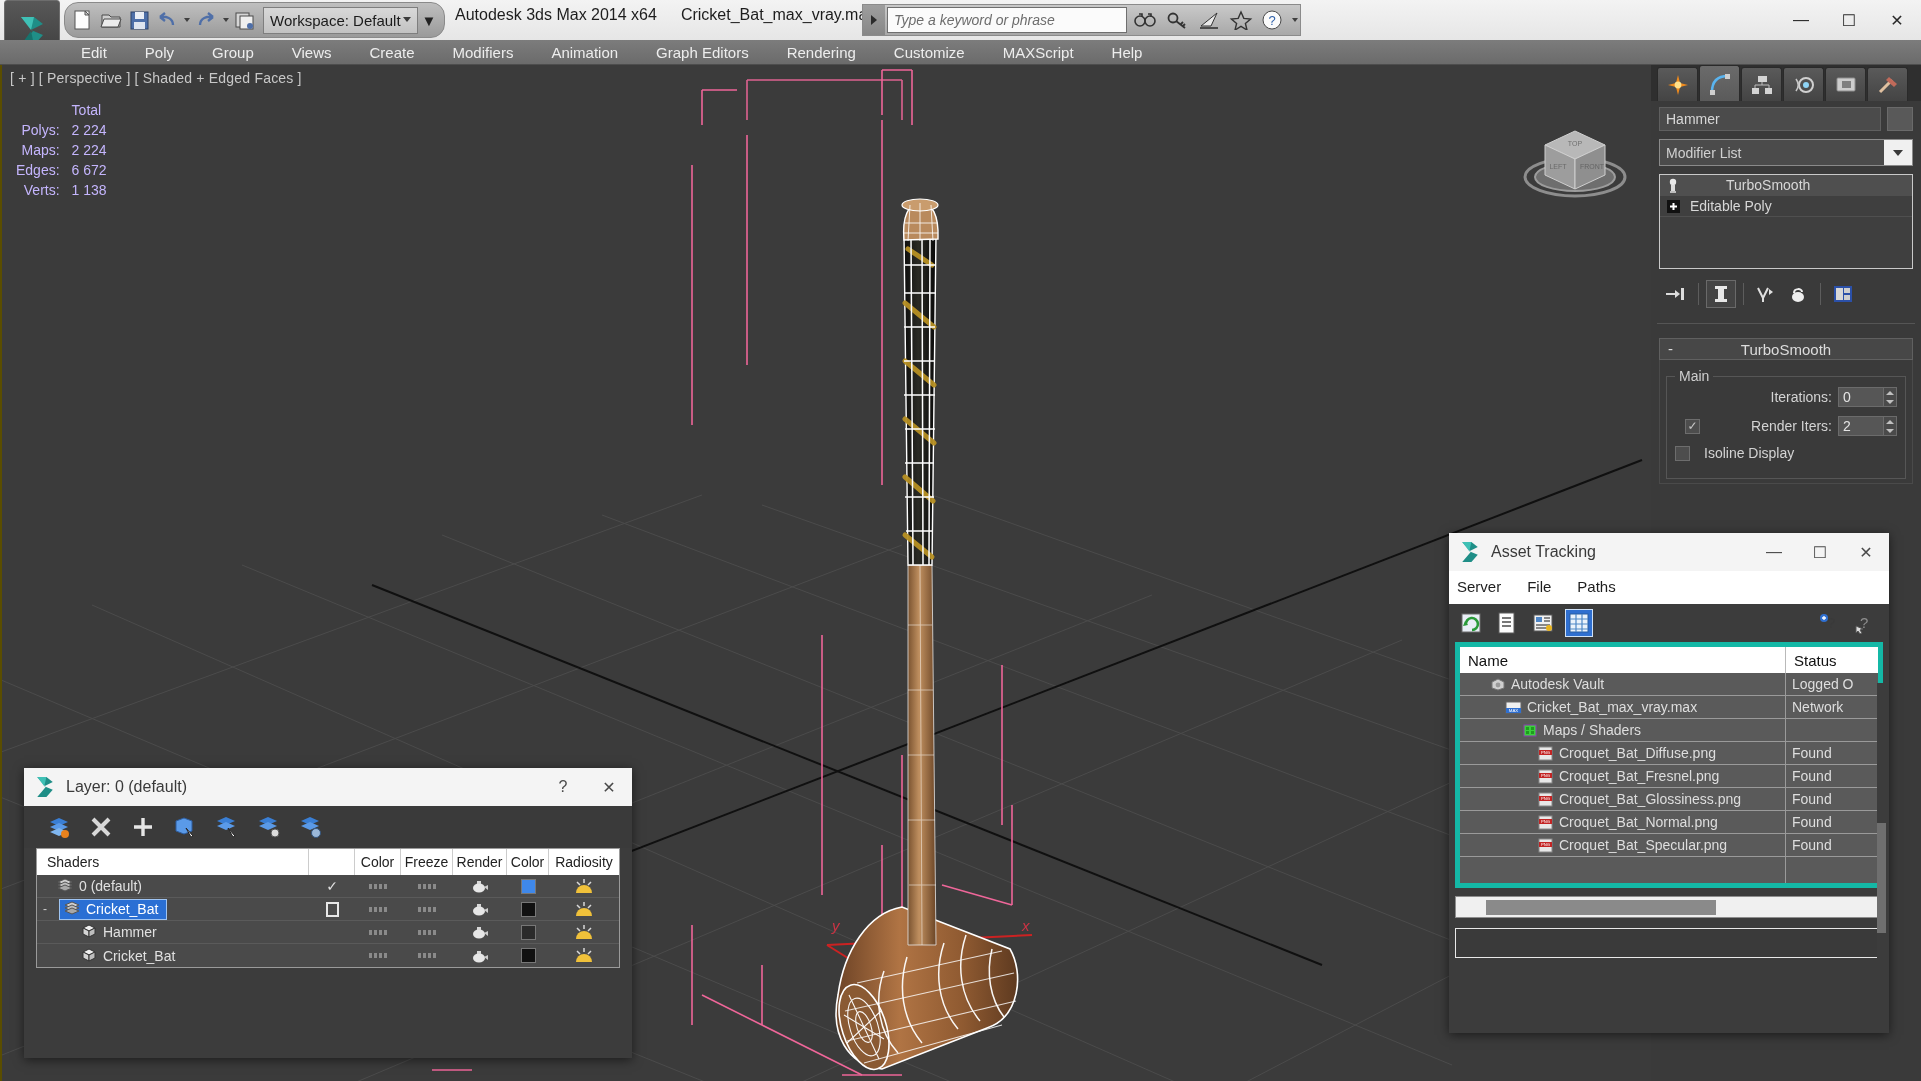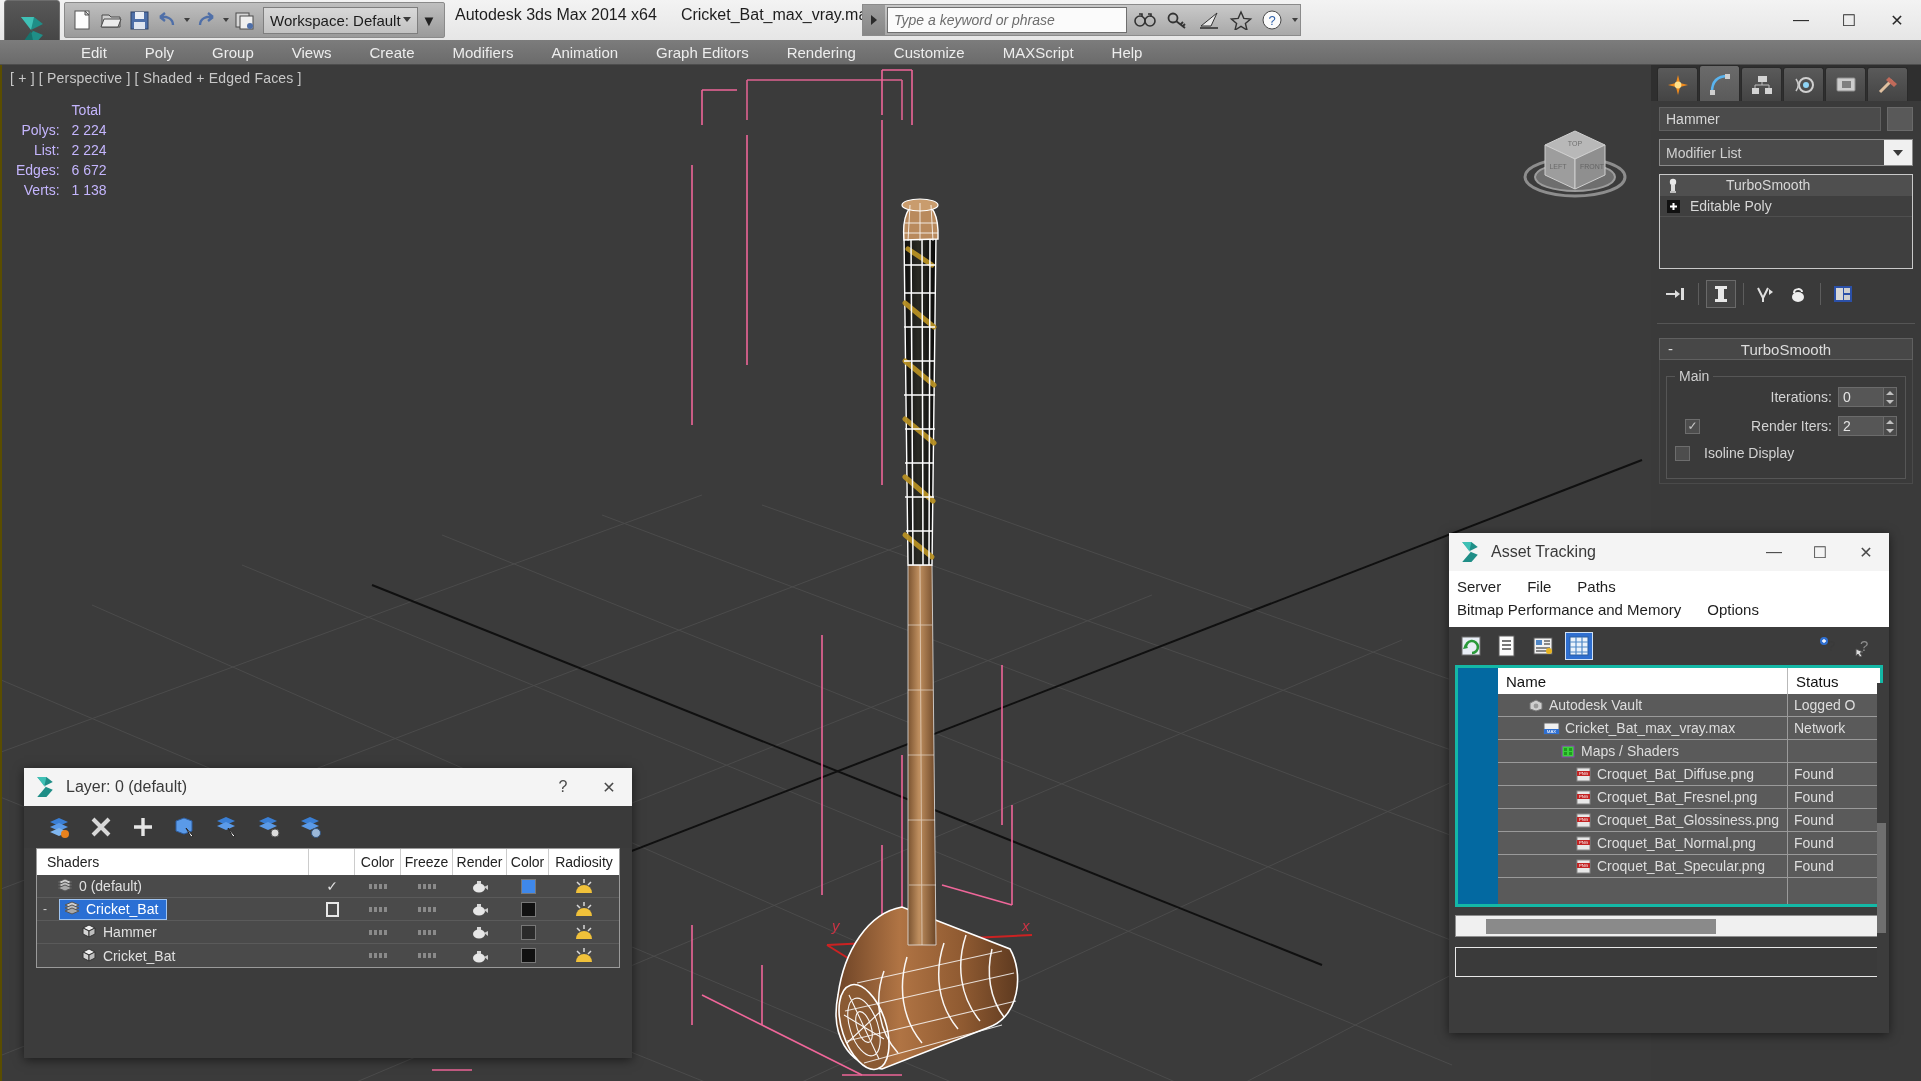--- a/index.html
+++ b/index.html
@@ -27,21 +27,21 @@
   .maxlogo svg{display:block;}
   #appbtn .arrow{
     position:absolute; right:4px; bottom:14px;
     width:0;height:0;border-left:4px solid transparent;border-right:4px solid transparent;
     border-top:5px solid #cfcfcf;
   }
   #qat{
     position:absolute; left:64px; top:2px; height:36px;
     display:flex; align-items:center;
     background:linear-gradient(#bfbfbf,#9a9a9a);
-    border:1px solid #8a8a8a; border-radius:2px;
+    border:1px solid #8a8a8a; border-radius:14px;
     padding:0 4px;
   }
   .qat-icon{
     width:28px;height:30px;display:flex;align-items:center;justify-content:center;
     cursor:default;
   }
   .qat-caret{
     width:11px;height:30px;display:flex;align-items:center;justify-content:center;
   }
   .qat-caret i{
@@ -236,21 +236,21 @@
   .dash{width:18px;height:5px;background:repeating-linear-gradient(90deg,#8a8a8a 0 3px,transparent 3px 5px);}
   .swatch{width:15px;height:15px;border:1px solid #777;}
   
   #assetwin{left:1449px;top:533px;width:440px;height:500px;}
   #at-menu{background:#fff;padding:4px 0 6px 0;}
   #at-menu .row{display:flex;padding-left:8px;}
   #at-menu .m{font-size:15px;color:#1e1e1e;padding:3px 12px 3px 0;margin-right:14px;}
   #at-toolbar{height:38px;background:#3c3c3c;display:flex;align-items:center;padding-left:8px;gap:8px;}
   .at-ico{width:28px;height:28px;display:flex;align-items:center;justify-content:center;}
   .at-ico.active{background:#2f6fd0;border:1px solid #cfe1f7;}
-  #at-list{margin:0 6px;border:3px solid #14b8a6;background:#0369a1;padding-left:40px;}
+  #at-list{margin:0 6px;border:5px solid #14b8a6;background:#c4b5fd;}
   #at-head{display:flex;height:26px;background:#fff;color:#111;font-size:15px;}
   #at-head .h{display:flex;align-items:center;padding-left:8px;}
   #at-head .h.n{flex:1;border-right:1px solid #b9b9b9;}
   #at-head .h.s{width:92px;}
   .arow{display:flex;height:23px;align-items:center;font-size:14px;color:#dedede;
         border-bottom:1px solid #9a9a9a;background:#5a5a5a;}
   .arow .n{flex:1;display:flex;align-items:center;gap:5px;border-right:1px solid #9a9a9a;height:100%;}
   .arow .s{width:92px;padding-left:6px;overflow:hidden;white-space:nowrap;}
   .aico{width:17px;height:15px;display:flex;align-items:center;justify-content:center;font-size:8px;}
   #at-hscroll{margin:8px 6px 0 6px;height:22px;background:#f0f0f0;border:1px solid #8d8d8d;position:relative;}
@@ -541,21 +541,21 @@
       <tbody>
           <tr>
             <td class="lbl"></td>
             <td>Total</td>
           </tr>
       <tr>
             <td class="lbl">Polys:</td>
           <td>2 224</td>
           </tr>
       <tr>
-            <td class="lbl">List:</td>
+            <td class="lbl">Maps:</td>
           <td>2 224</td>
           </tr>
       <tr>
             <td class="lbl">Edges:</td>
           <td>6 672</td>
           </tr>
       <tr>
             <td class="lbl">Verts:</td>
           <td>1 138</td>
           </tr>
@@ -987,24 +987,20 @@
       <span class="b">✕</span>
     </span>
   </div>
 
   <div id="at-menu">
     <div class="row">
       <span class="m">Server</span>
       <span class="m">File</span>
       <span class="m">Paths</span>
     </div>
-    <div class="row">
-      <span class="m">Bitmap Performance and Memory</span>
-      <span class="m">Options</span>
-    </div>
   </div>
 
   <div id="at-toolbar">
     <div class="at-ico">
       <svg width="22" height="22">
           <rect x="2" y="2" width="18" height="18" fill="#e9eef6" stroke="#6b6b6b"></rect>
           <path d="M6 13 A6 6 0 1 1 12 18" fill="none" stroke="#2a9a3a" stroke-width="2.6"></path>
           <path d="M5 9 l3 4 l-5 1 z" fill="#2a9a3a"></path>
         </svg>
     </div>

